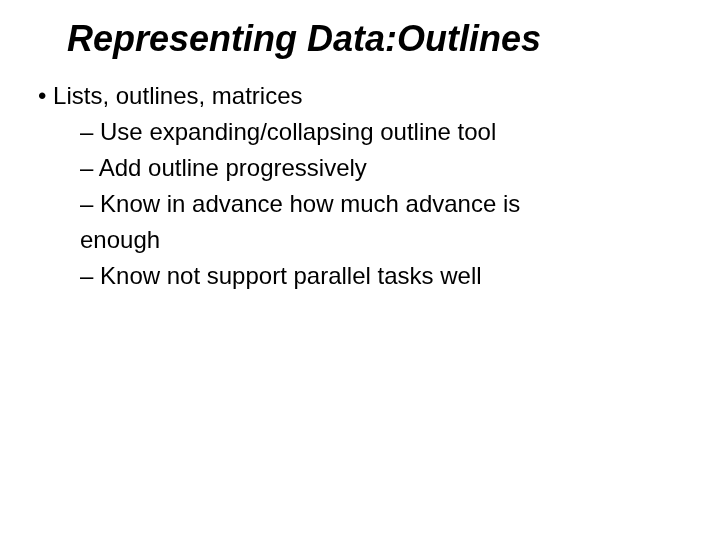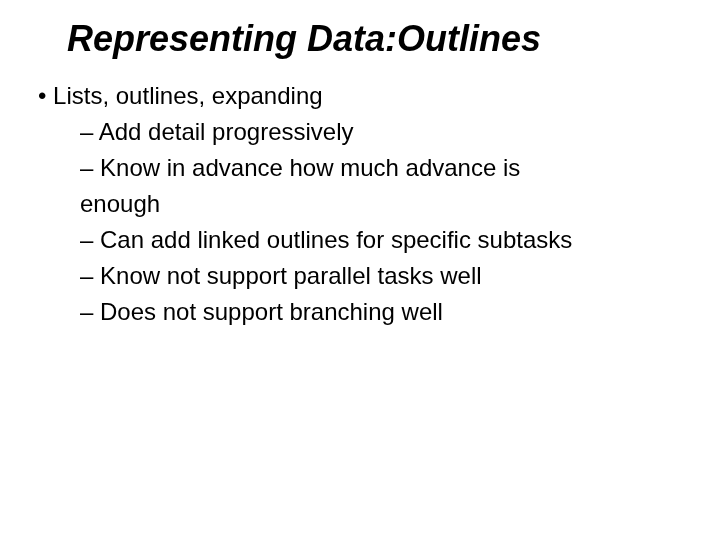--- a/index.html
+++ b/index.html
@@ -47,37 +47,33 @@
 </style>
 </head>
 <body>
 
 <div class="slide">
   <h1 class="title">Representing Data:Outlines</h1>
 
   <div class="body">
     <div class="l1">
       <span class="bullet-dot">•</span>
-      <span>Lists, outlines, expanding</span>
+      <span>Lists, outlines, matrices</span>
     </div>
 
     <div class="l2">
       <span class="dash">–</span>
-      <span>Add detail progressively</span>
+      <span>Use expanding/collapsing outline tool</span>
+    </div>
+    <div class="l2">
+      <span class="dash">–</span>
+      <span>Add outline progressively</span>
     </div>
     <div class="l2">
       <span class="dash">–</span>
       <span>Know in advance how much advance is enough</span>
     </div>
     <div class="l2">
       <span class="dash">–</span>
-      <span>Can add linked outlines for specific subtasks</span>
-    </div>
-    <div class="l2">
-      <span class="dash">–</span>
       <span>Know not support parallel tasks well</span>
-    </div>
-    <div class="l2">
-      <span class="dash">–</span>
-      <span>Does not support branching well</span>
     </div>
   </div>
 </div>
 
 </body></html>

